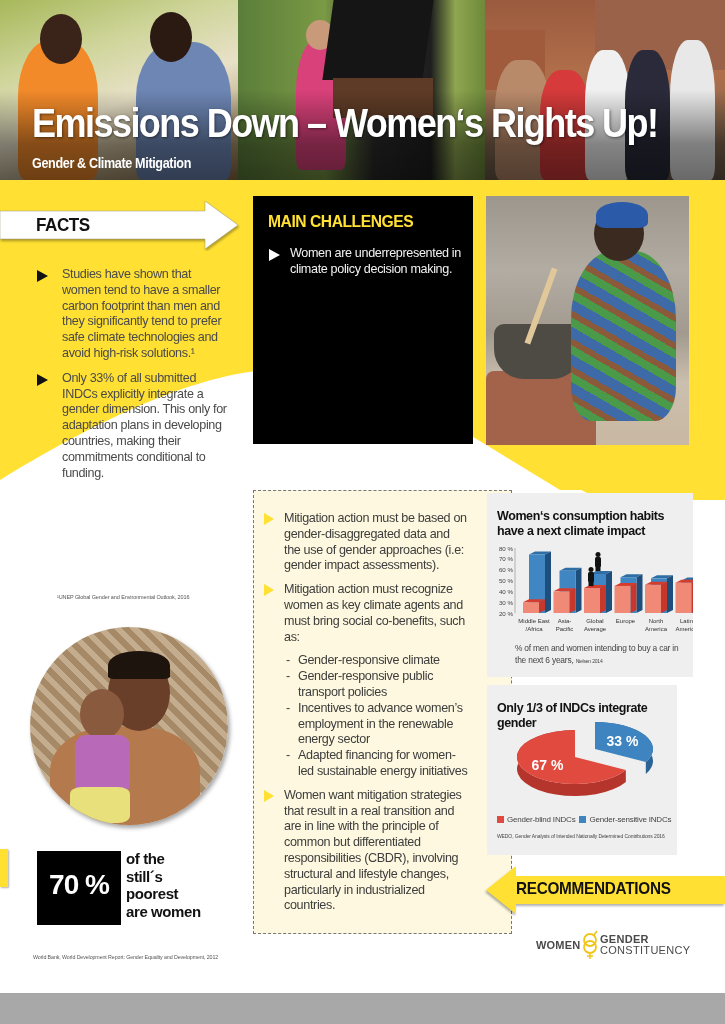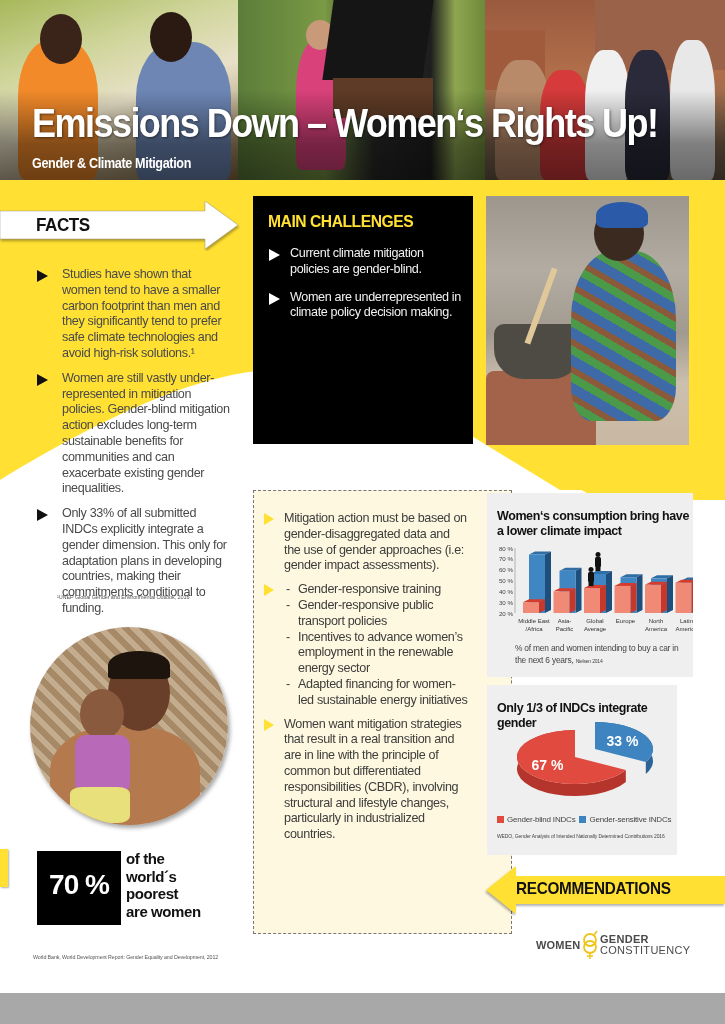--- a/index.html
+++ b/index.html
@@ -139,59 +139,57 @@
 <div class="title">Emissions Down – Women‘s Rights Up!</div>
 <div class="subtitle">Gender &amp; Climate Mitigation</div>
 
 <svg class="facts-arrow" width="240" height="52" viewBox="0 0 240 52">
   <path d="M0,12 L205,12 L205,2 L238,26 L205,50 L205,40 L0,40 Z" fill="#fff" stroke="#9a9a7a" stroke-width="0.5" style="filter:drop-shadow(1px 2px 1px rgba(0,0,0,0.3));"></path>
 </svg>
 <div class="facts-label">FACTS</div>
 
 <ul class="bullet-list facts-list">
   <li><span class="tri"></span><span>Studies have shown that women tend to have a smaller carbon footprint than men and they significantly tend to prefer safe climate technologies and avoid high-risk solutions.¹</span></li>
-  <li><span class="tri"></span><span>Women are still vastly under-represented in mitigation policies. Gender-blind mitigation action excludes long-term sustainable benefits for communities and can exacerbate existing gender inequalities.</span></li>
   <li><span class="tri"></span><span>Only 33% of all submitted INDCs explicitly integrate a gender dimension. This only for adaptation plans in developing countries, making their commitments conditional to funding.</span></li>
 </ul>
 <div class="footnote">¹UNEP Global Gender and Environmental Outlook, 2016</div>
 
 <div class="challenges">
   <div class="challenges-title">MAIN CHALLENGES</div>
   <ul class="bullet-list challenges-list">
-    <li><span class="tri"></span><span>Current climate mitigation policies are gender-blind.</span></li>
     <li><span class="tri"></span><span>Women are underrepresented in climate policy decision making.</span></li>
   </ul>
 </div>
 
 <div class="photo-cook">
   <div style="position:absolute;left:0;top:175px;width:110px;height:75px;background:#a2634a;border-radius:8px 8px 0 0;"></div>
   <div style="position:absolute;left:8px;top:128px;width:88px;height:55px;background:#4e4a44;border-radius:10px 10px 30px 30px;"></div>
   <div style="position:absolute;left:52px;top:70px;width:6px;height:80px;background:#e0c89a;transform:rotate(20deg);"></div>
   <div style="position:absolute;left:85px;top:55px;width:105px;height:170px;background:repeating-linear-gradient(30deg,#3e6aa8 0 10px,#4a9a4a 10px 18px,#8a5a3a 18px 24px);border-radius:40% 40% 20% 20%;"></div>
   <div style="position:absolute;left:108px;top:10px;width:50px;height:55px;background:#3a2a20;border-radius:50%;"></div>
   <div style="position:absolute;left:110px;top:6px;width:52px;height:26px;background:#2a5aa8;border-radius:50% 50% 20% 20%;"></div>
 </div>
 
 <div class="rec-box">
   <ul class="bullet-list rec-list">
     <li><span class="tri"></span><span>Mitigation action must be based on gender-disaggregated data and the use of gender approaches (i.e: gender impact assessments).</span></li>
-    <li><span class="tri"></span>
+    <li><span class="tri"></span><span>Mitigation action must recognize women as key climate agents and must bring social co-benefits, such as:</span>
       <ul class="sub-list">
-        <li><span class="dash">-</span><span>Gender-responsive training</span></li>
+        <li><span class="dash">-</span><span>Gender-responsive climate</span></li>
         <li><span class="dash">-</span><span>Gender-responsive public transport policies</span></li>
         <li><span class="dash">-</span><span>Incentives to advance women’s employment in the renewable energy sector</span></li>
         <li><span class="dash">-</span><span>Adapted financing for women-led sustainable energy initiatives</span></li>
       </ul>
     </li>
     <li><span class="tri"></span><span>Women want mitigation strategies that result in a real transition and are in line with the principle of common but differentiated responsibilities (CBDR), involving structural and lifestyle changes, particularly in industrialized countries.</span></li>
   </ul>
 </div>
 
 <div class="card card-1">
-  <div class="card-title">Women‘s consumption bring have a lower climate impact</div>
+  <div class="card-title">Women‘s consumption habits have a next climate impact</div>
   <svg class="chart-svg" id="bar-chart" width="206" height="150">
       <line x1="28" y1="55" x2="28" y2="120" stroke="#888" stroke-width="0.6"></line>
       <text x="26" y="122.5" font-size="6.2" text-anchor="end" fill="#444" font-family="Liberation Sans, sans-serif">20 %</text>
       <text x="26" y="111.66666666666667" font-size="6.2" text-anchor="end" fill="#444" font-family="Liberation Sans, sans-serif">30 %</text>
       <text x="26" y="100.83333333333334" font-size="6.2" text-anchor="end" fill="#444" font-family="Liberation Sans, sans-serif">40 %</text>
       <text x="26" y="90" font-size="6.2" text-anchor="end" fill="#444" font-family="Liberation Sans, sans-serif">50 %</text>
       <text x="26" y="79.16666666666667" font-size="6.2" text-anchor="end" fill="#444" font-family="Liberation Sans, sans-serif">60 %</text>
       <text x="26" y="68.33333333333333" font-size="6.2" text-anchor="end" fill="#444" font-family="Liberation Sans, sans-serif">70 %</text>
       <text x="26" y="57.5" font-size="6.2" text-anchor="end" fill="#444" font-family="Liberation Sans, sans-serif">80 %</text>
       <polygon points="42,61.5 48,58.5 64,58.5 58,61.5" fill="#2f6ea5"></polygon>
@@ -303,19 +301,19 @@
   <div style="position:absolute;left:45px;top:108px;width:55px;height:60px;background:#b86ab8;border-radius:20%;"></div>
   <div style="position:absolute;left:40px;top:160px;width:60px;height:36px;background:#e8e07a;border-radius:20%;"></div>
 </div>
 
 <div class="side-tab"></div>
 <div class="stat-box">
   <div class="stat-value">70 %</div>
 </div>
 <div class="stat-text">
   <div>of the</div>
-  <div>world´s</div>
+  <div>still´s</div>
   <div>poorest</div>
   <div>are women</div>
 </div>
 <div class="stat-src">World Bank, World Development Report: Gender Equality and Development, 2012</div>
 
 <div class="footer-band"></div>
 
 </body></html>

